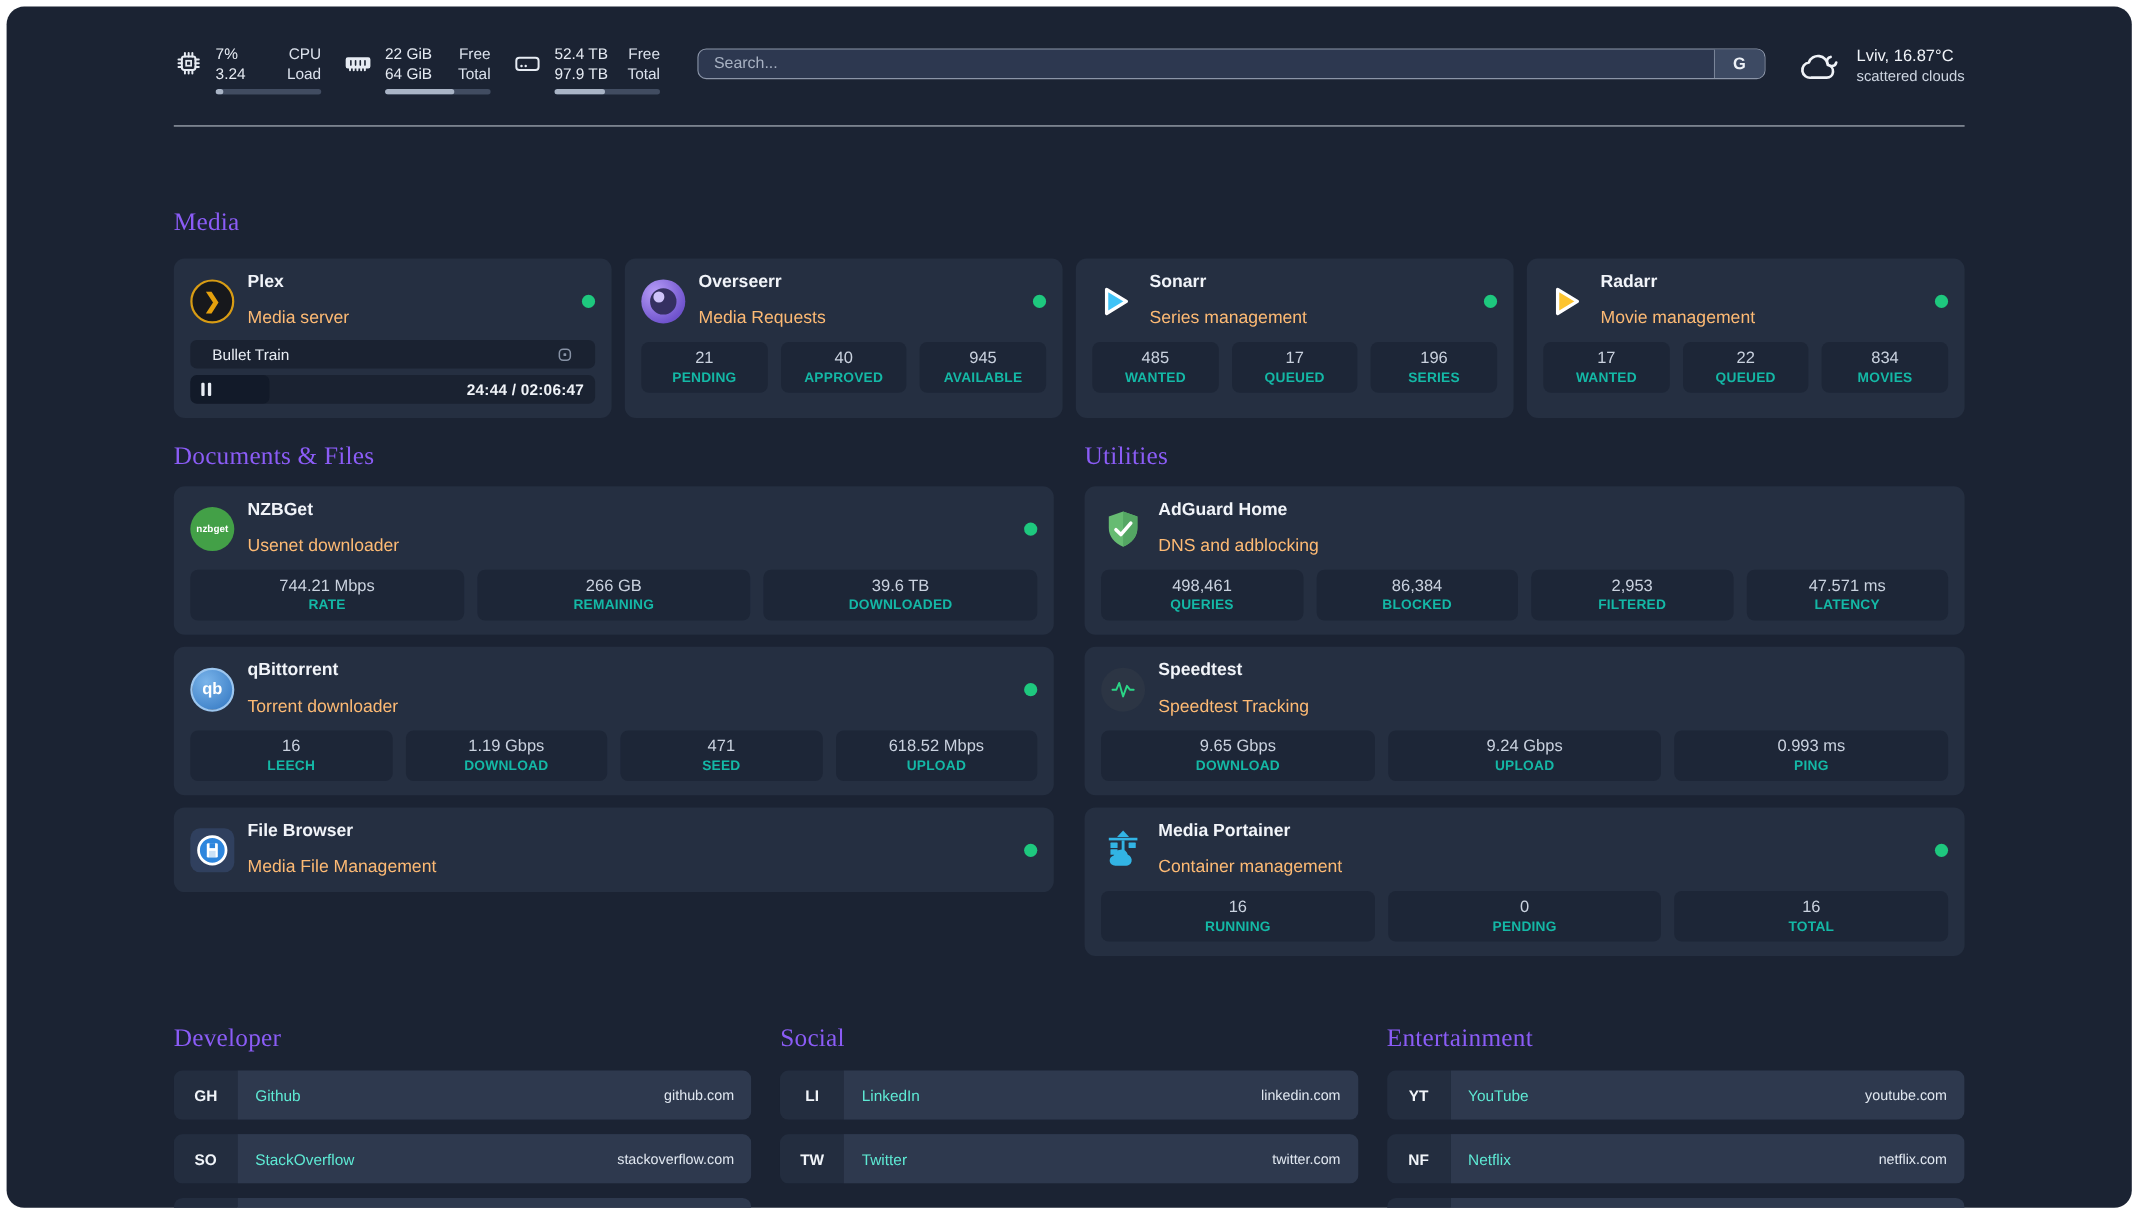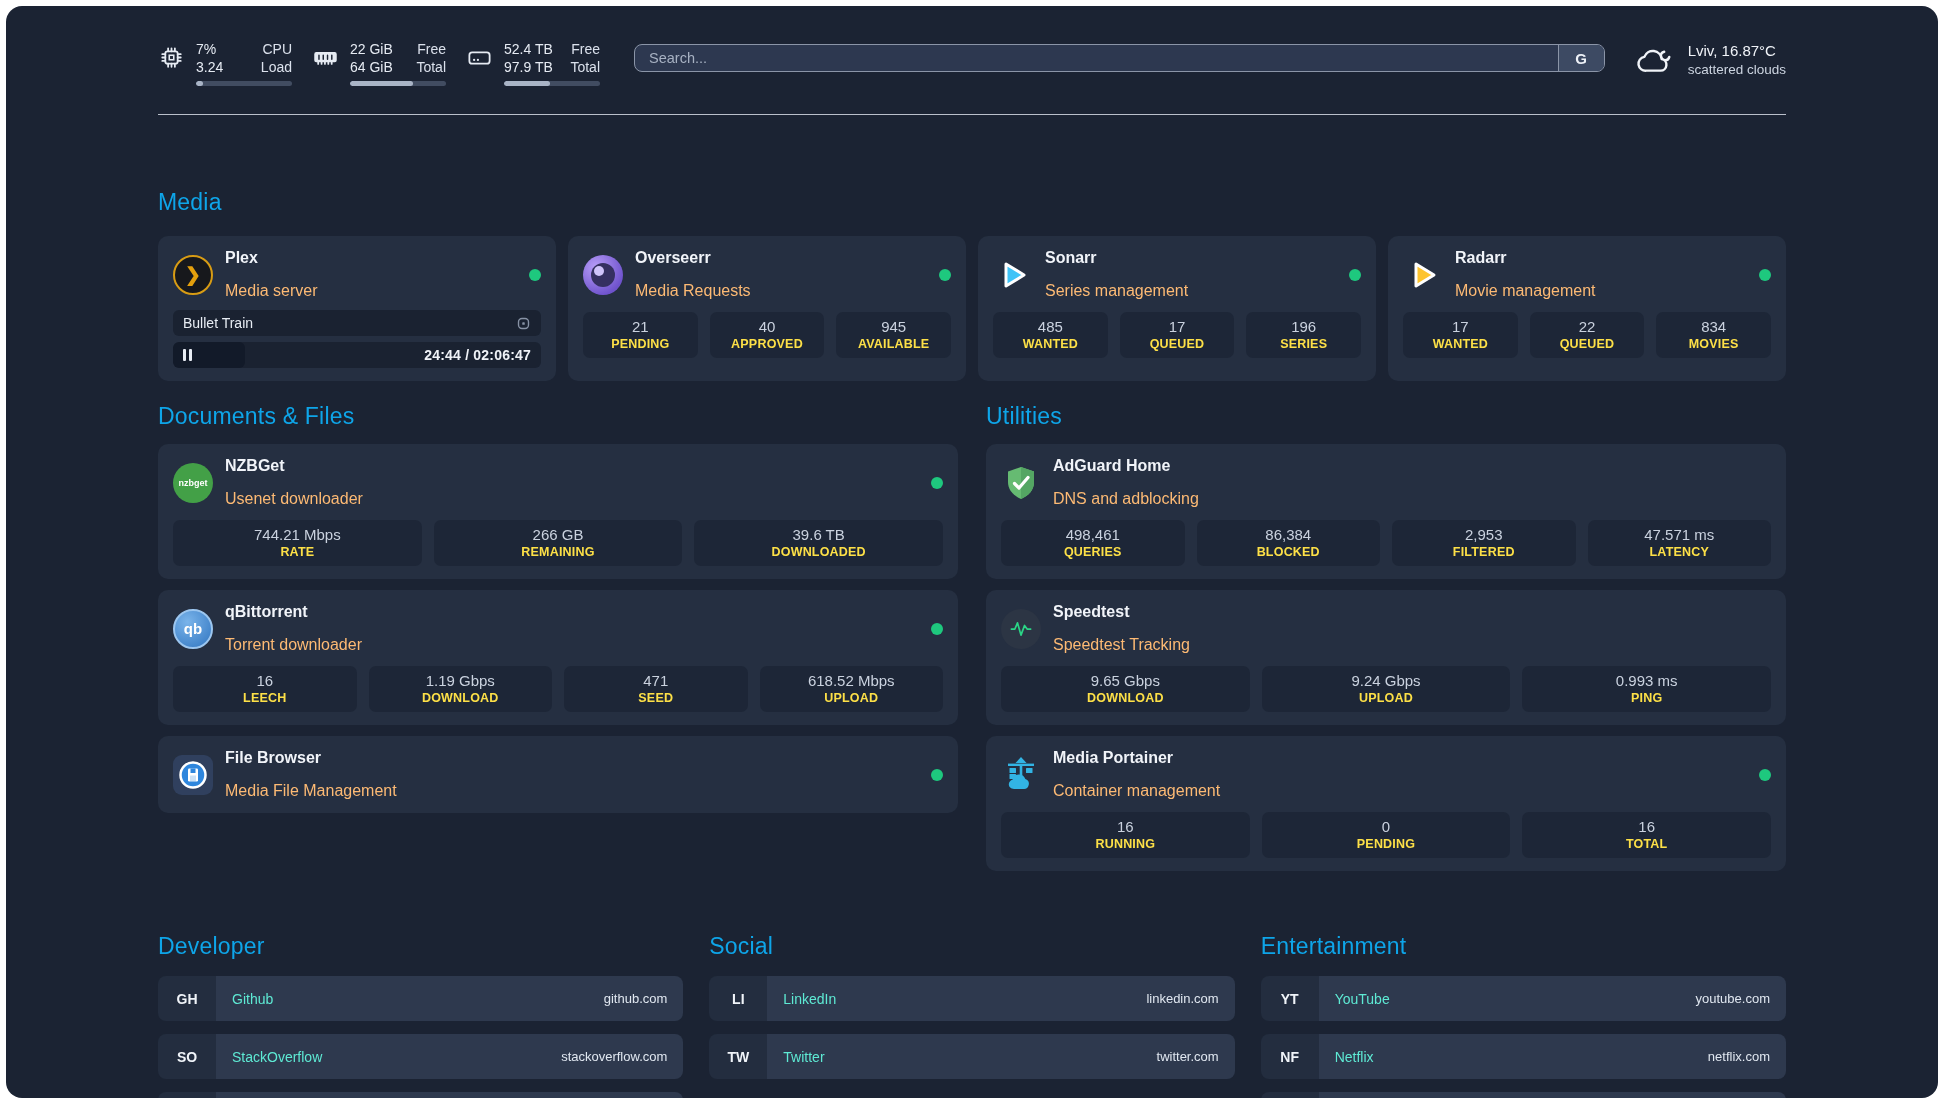--- a/index.html
+++ b/index.html
@@ -23,42 +23,42 @@
   .search-engine { position: absolute; right: 1px; top: 1px; bottom: 1px; width: 46px; background: #3d4a63; border-left: 1px solid #8b95a8; border-radius: 0 7px 7px 0; display: flex; align-items: center; justify-content: center; color: #eef2f8; font-weight: 700; font-size: 15px; cursor: pointer; }
 
   .weather { display: flex; align-items: center; gap: 13px; margin-top: 2px; }
   .weather svg { width: 40px; height: 34px; }
   .weather-l1 { font-size: 15px; color: #f0f3f8; }
   .weather-l2 { font-size: 13.5px; color: #ccd4e0; margin-top: 3px; }
 
   .divider { height: 1px; background: #d6dce6; opacity: 0.85; margin-top: 28px; }
 
   
-  .section-title { font-size: 23px; font-weight: 500; color: #0ea5e9; letter-spacing: 0.2px; }
+  .section-title { font-size: 23px; font-weight: 500; color: #8b5cf6; letter-spacing: 0.2px; font-family: Liberation Serif, serif; }
   .sec-media { margin-top: 74px; }
   .sec-media .section-title { margin-bottom: 20px; }
   .grid4 { display: grid; grid-template-columns: repeat(4, 1fr); gap: 12px; }
 
   .card { background: #252f41; border-radius: 10px; padding: 13px 15px; }
   .card-head { display: flex; align-items: center; gap: 12px; }
   .app-icon { width: 40px; height: 40px; flex: none; position: relative; display: flex; align-items: center; justify-content: center; }
   .app-meta { flex: 1; min-width: 0; }
   .app-name { font-size: 16px; font-weight: 700; color: #f1f4f9; }
   .app-sub { font-size: 16px; color: #fdba74; margin-top: 15px; }
   .status-dot { width: 12px; height: 12px; border-radius: 50%; background: #1ec87e; flex: none; }
 
   .stats { display: grid; gap: 12px; margin-top: 12px; }
   .c3 { grid-template-columns: repeat(3, 1fr); }
   .c4 { grid-template-columns: repeat(4, 1fr); }
   .stat { background: #1d2637; border-radius: 7px; padding: 6px 4px 7px; text-align: center; }
   .stat-val { font-size: 15px; color: #cad2df; line-height: 17px; }
-  .stat-label { font-size: 12.5px; font-weight: 700; color: #fde047; margin-top: 2px; letter-spacing: 0.2px; }
+  .stat-label { font-size: 12.5px; font-weight: 700; color: #14b8a6; margin-top: 2px; letter-spacing: 0.2px; }
 
   
-  .np-title { margin-top: 10px; background: #1a2231; border-radius: 6px; height: 26px; padding: 0 10px; display: flex; justify-content: space-between; align-items: center; font-size: 14px; color: #e8edf4; }
+  .np-title { margin-top: 10px; background: #1a2231; border-radius: 6px; height: 26px; padding: 0 20px; display: flex; justify-content: space-between; align-items: center; font-size: 14px; color: #e8edf4; }
   .np-progress { margin-top: 6px; background: #1a2231; border-radius: 6px; height: 26px; position: relative; display: flex; align-items: center; overflow: hidden; }
   .np-fill { position: absolute; left: 0; top: 0; bottom: 0; background: #121a29; border-radius: 6px; }
   .np-pause { position: relative; margin-left: 10px; display: flex; gap: 3px; }
   .np-pause i { display: block; width: 3px; height: 12px; background: #e8edf4; border-radius: 1px; }
   .np-time { position: relative; margin-left: auto; margin-right: 10px; font-size: 14px; font-weight: 600; color: #f0f3f8; letter-spacing: 0.2px; }
 
   
   .twocol { display: grid; grid-template-columns: 1fr 1fr; gap: 28px; margin-top: 22px; }
   .col .section-title { margin-bottom: 14px; }
   .col-stack { display: flex; flex-direction: column; gap: 11px; }

